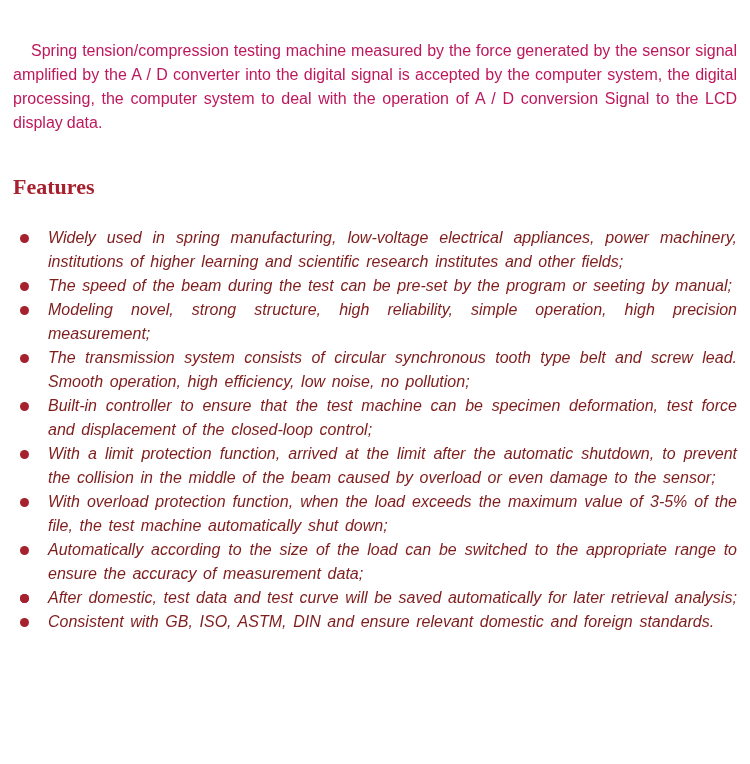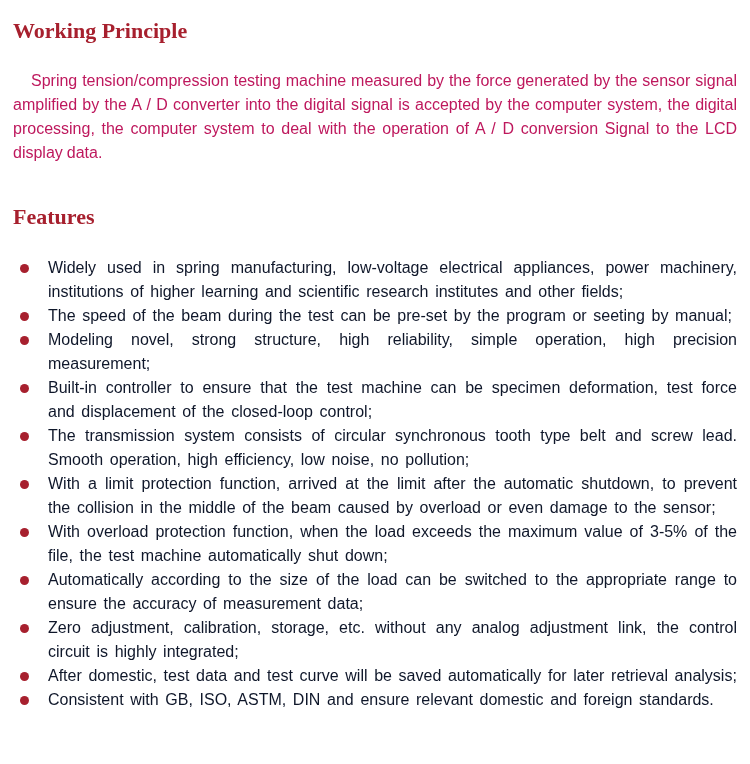--- a/index.html
+++ b/index.html
@@ -45,41 +45,41 @@
     list-style: none;
     margin: 24px 0 0 0;
     padding: 0;
     width: 724px;
   }
   .feature-item {
     position: relative;
     padding-left: 35px;
     font-size: 16px;
     line-height: 24px;
-    color: #0f172a;
+    color: #7f1d1d;
     text-align: justify;
     word-spacing: 2.2px;
+    font-style: italic;
   }
   .bullet {
     position: absolute;
     left: 7px;
     top: 7.5px;
     width: 9px;
     height: 9px;
     border-radius: 50%;
     background: #a7202e;
   }
 </style>
 </head>
 <body>
 
 <div class="page">
 
   <div class="section">
-    <h2 class="heading">Working Principle</h2>
     <p class="body-para">Spring tension/compression testing machine measured by the force generated by the sensor signal amplified by the A / D converter into the digital signal is accepted by the computer system, the digital processing, the computer system to deal with the operation of A / D conversion Signal to the LCD display data.</p>
   </div>
 
   <div class="section">
     <h2 class="heading features-heading">Features</h2>
 
     <ul class="feature-list">
       <li class="feature-item">
         <span class="bullet"></span>
         <span>Widely used in spring manufacturing, low-voltage electrical appliances, power machinery, institutions of higher learning and scientific research institutes and other fields;</span>
@@ -87,41 +87,40 @@
       <li class="feature-item">
         <span class="bullet"></span>
         <span>The speed of the beam during the test can be pre-set by the program or seeting by manual;</span>
       </li>
       <li class="feature-item">
         <span class="bullet"></span>
         <span>Modeling novel, strong structure, high reliability, simple operation, high precision measurement;</span>
       </li>
       <li class="feature-item">
         <span class="bullet"></span>
-        <span>Built-in controller to ensure that the test machine can be specimen deformation, test force and displacement of the closed-loop control;</span>
+        <span>The transmission system consists of circular synchronous tooth type belt and screw lead. Smooth operation, high efficiency, low noise, no pollution;</span>
       </li>
       <li class="feature-item">
         <span class="bullet"></span>
-        <span>The transmission system consists of circular synchronous tooth type belt and screw lead. Smooth operation, high efficiency, low noise, no pollution;</span>
+        <span>Built-in controller to ensure that the test machine can be specimen deformation, test force and displacement of the closed-loop control;</span>
       </li>
       <li class="feature-item">
         <span class="bullet"></span>
         <span>With a limit protection function, arrived at the limit after the automatic shutdown, to prevent the collision in the middle of the beam caused by overload or even damage to the sensor;</span>
       </li>
       <li class="feature-item">
         <span class="bullet"></span>
         <span>With overload protection function, when the load exceeds the maximum value of 3-5% of the file, the test machine automatically shut down;</span>
       </li>
       <li class="feature-item">
         <span class="bullet"></span>
         <span>Automatically according to the size of the load can be switched to the appropriate range to ensure the accuracy of measurement data;</span>
       </li>
       <li class="feature-item">
         <span class="bullet"></span>
-        <span>Zero adjustment, calibration, storage, etc. without any analog adjustment link, the control circuit is highly integrated;</span>
       </li>
       <li class="feature-item">
         <span class="bullet"></span>
         <span>After domestic, test data and test curve will be saved automatically for later retrieval analysis;</span>
       </li>
       <li class="feature-item">
         <span class="bullet"></span>
         <span>Consistent with GB, ISO, ASTM, DIN and ensure relevant domestic and foreign standards.</span>
       </li>
     </ul>

